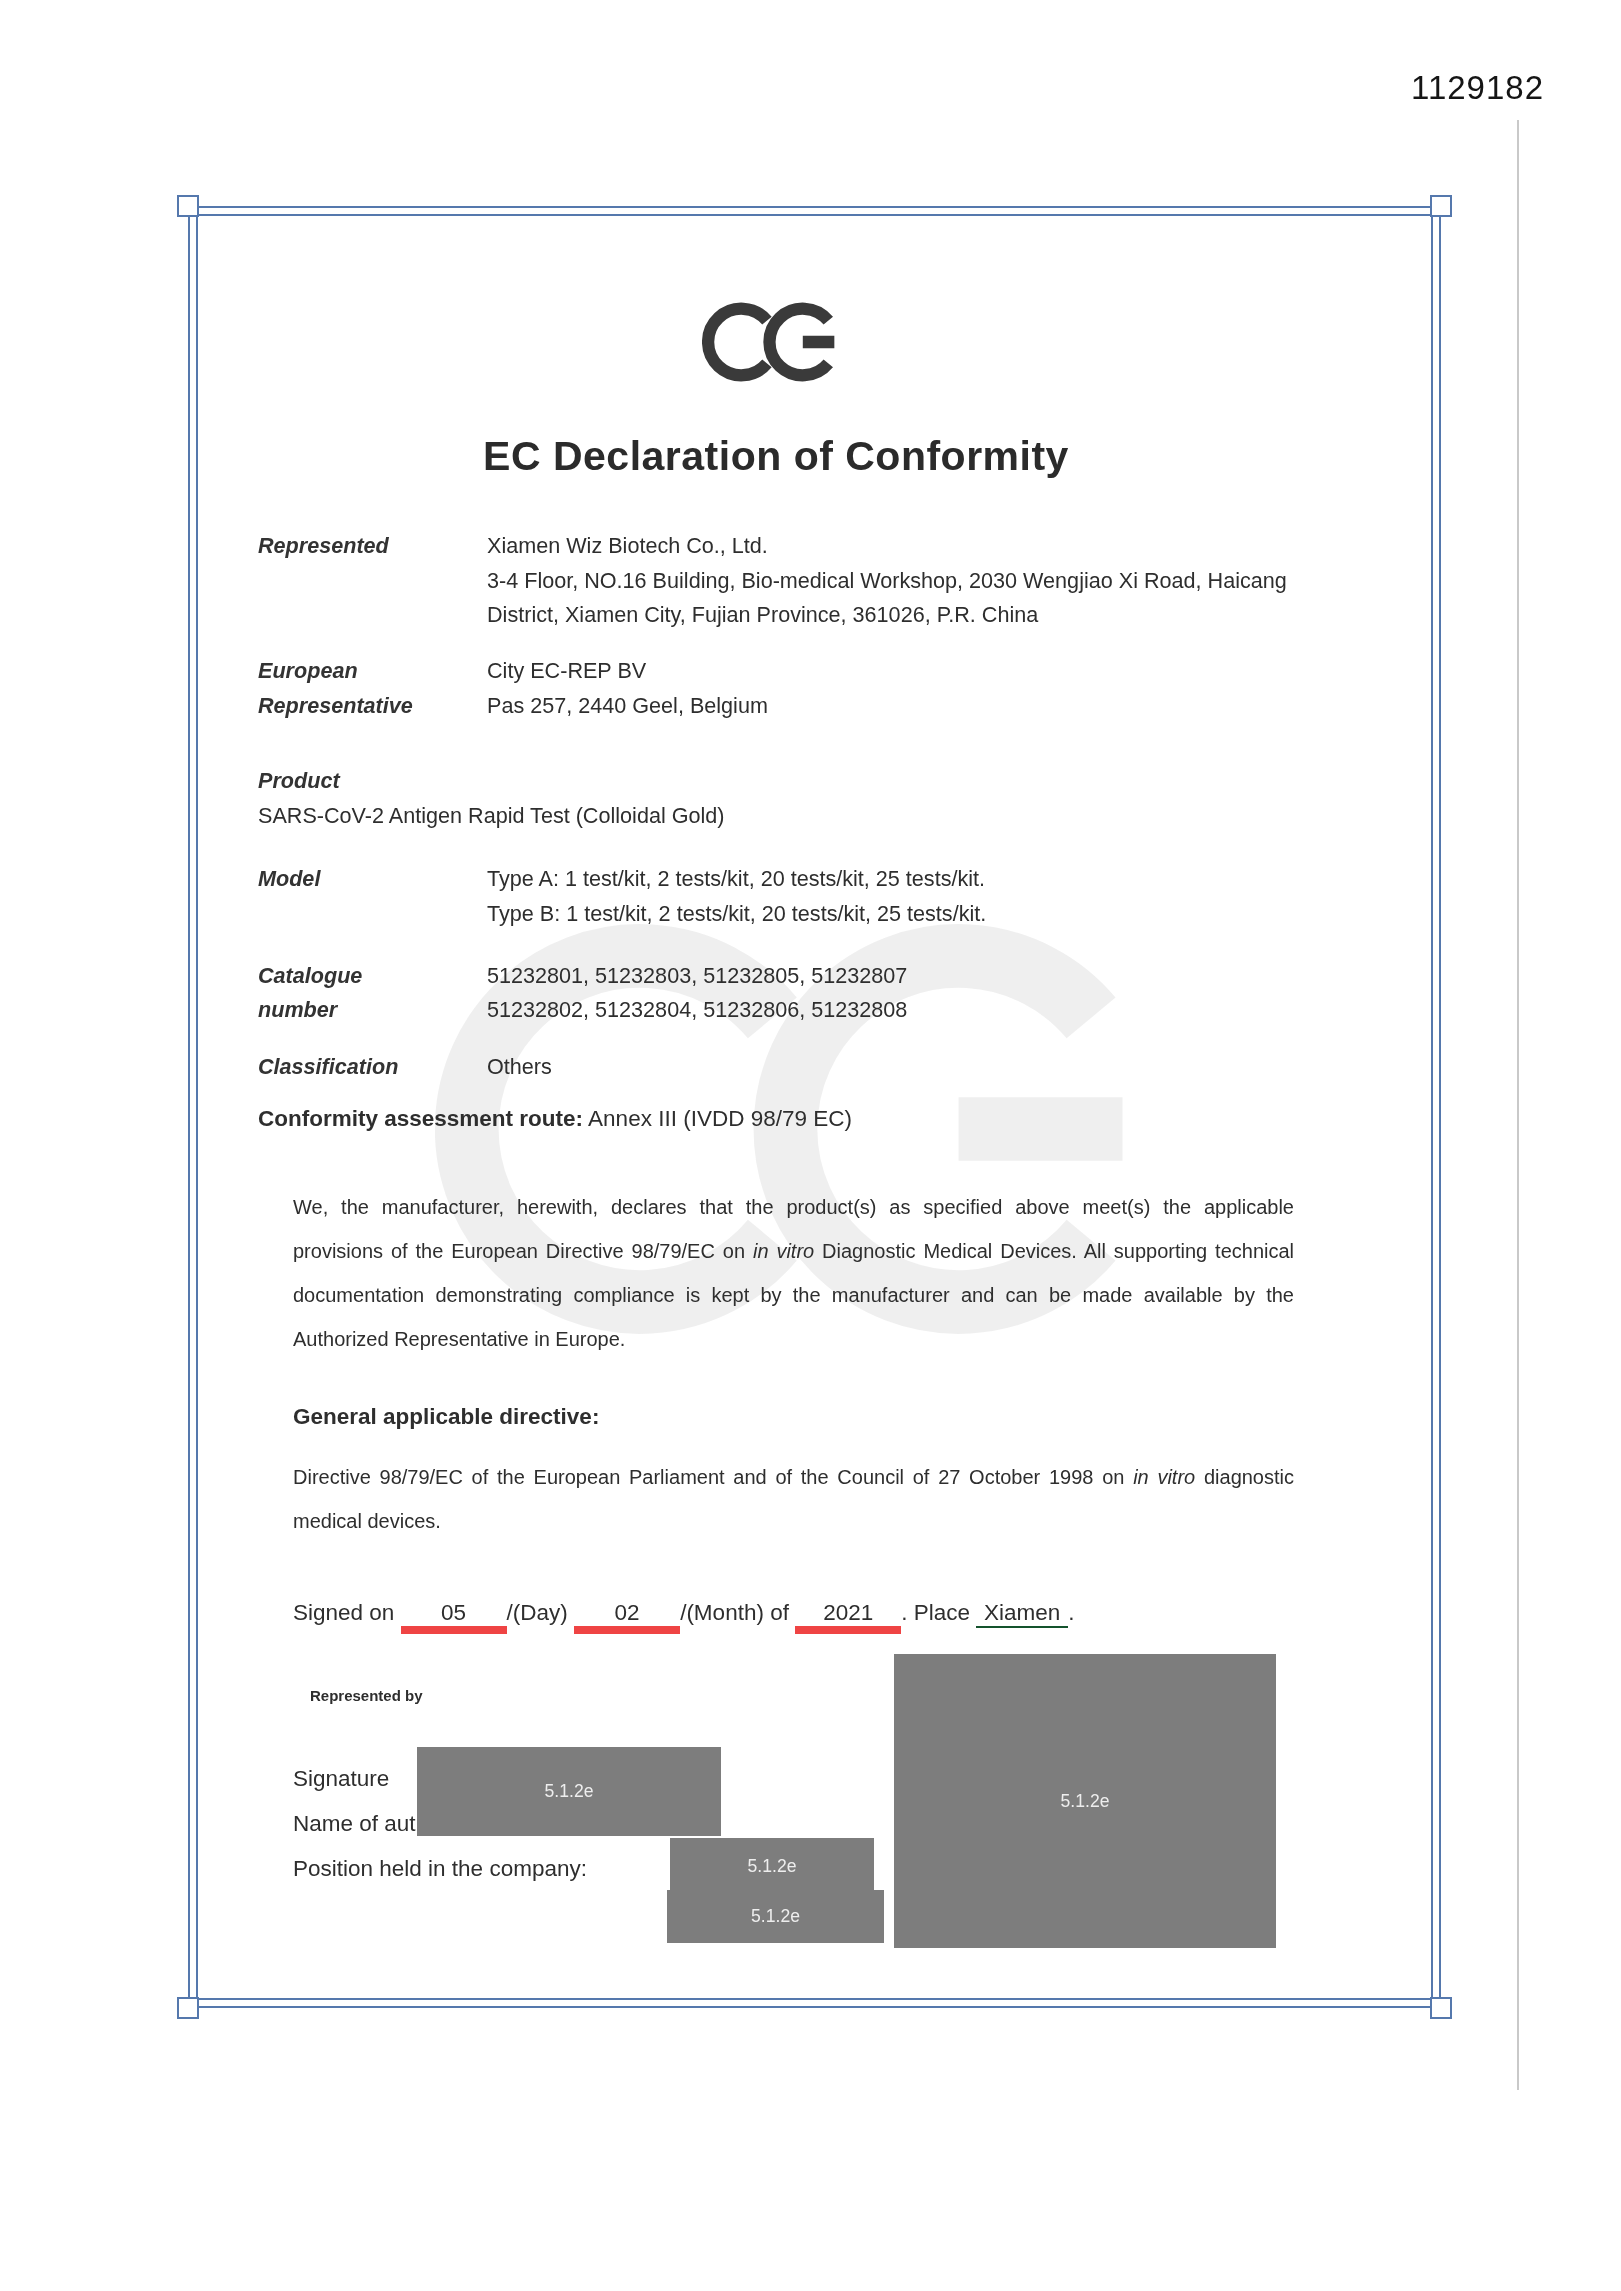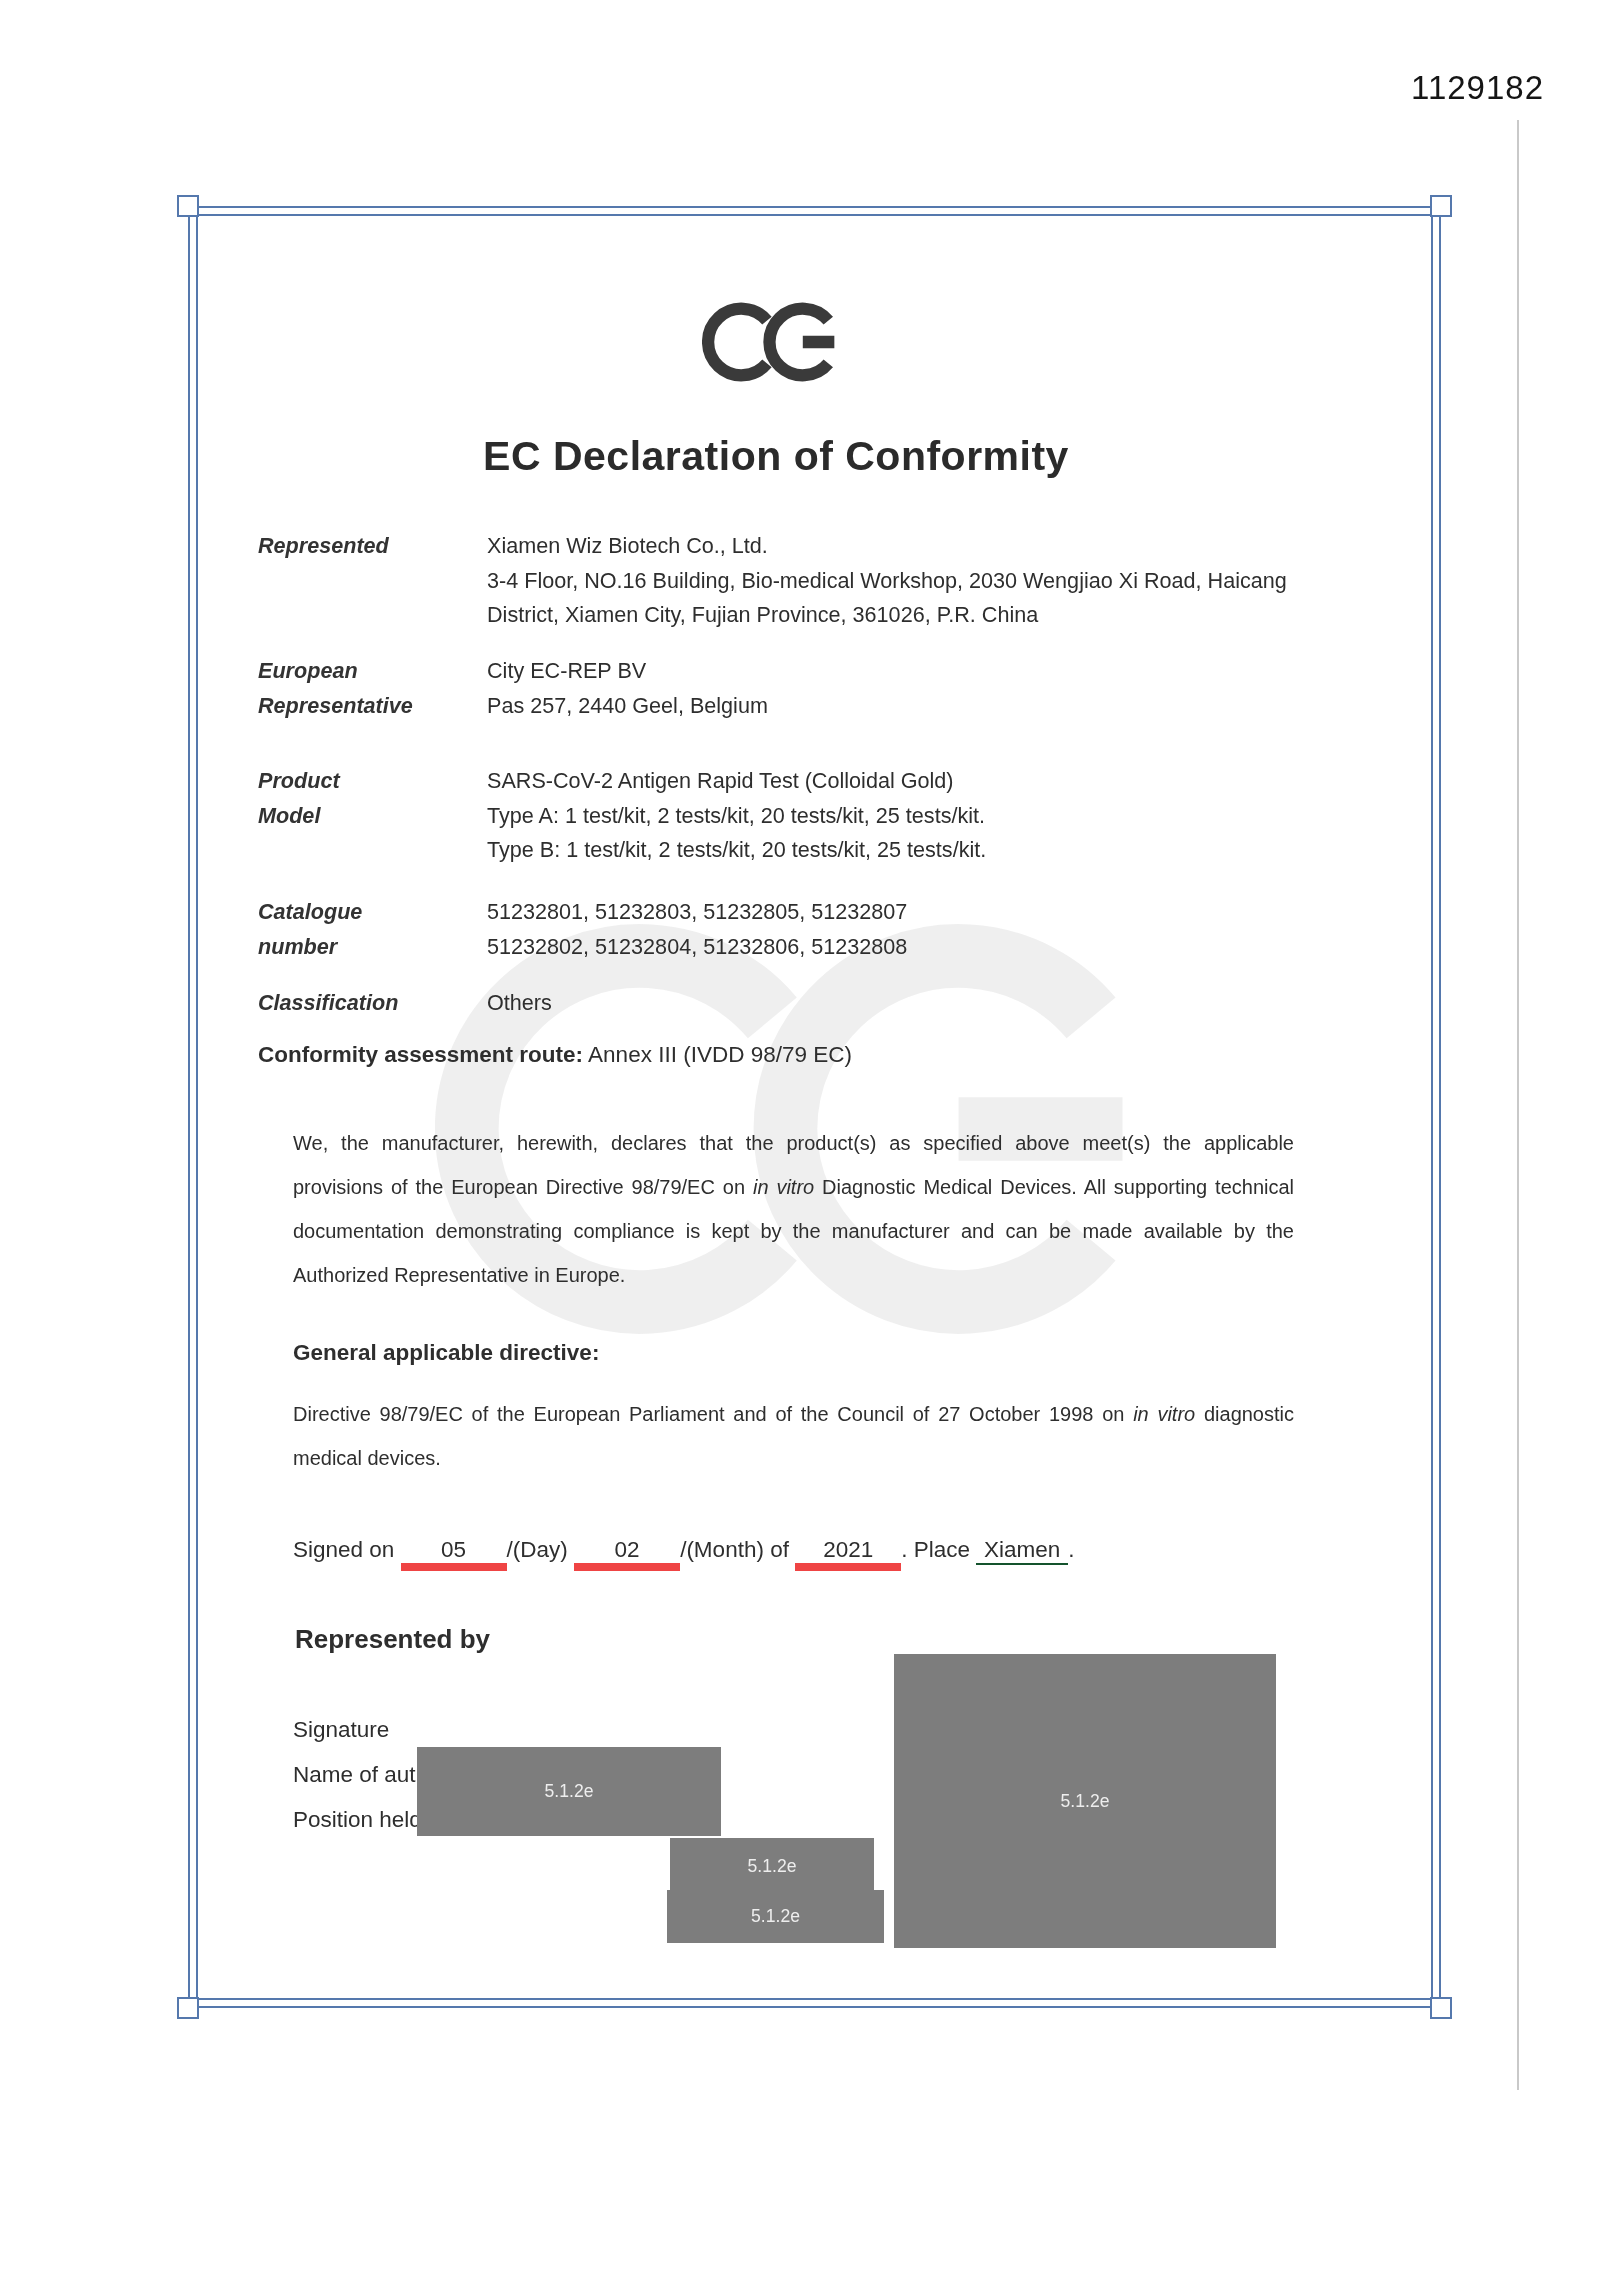--- a/index.html
+++ b/index.html
@@ -56,21 +56,21 @@
     margin:43px 0 49px;color:#2b2b2b;
   }
   .field{display:flex;font-size:21.6px;}
   .field-label{
     width:229px;flex:none;font-weight:bold;font-style:italic;
     line-height:1.6;color:#333333;
   }
   .field-value{flex:1;line-height:1.6;}
   .mb-manufacturer{margin-bottom:21.6px;}
   .mb-eurorep{margin-bottom:41px;}
-  .mb-product{}
+  .mb-product{margin-bottom:29px;flex-direction:column;}
   .mb-model{margin-bottom:27.4px;}
   .mb-catalogue{margin-bottom:21.6px;}
   .mb-classification{margin-bottom:21.6px;}
   .route-line{font-size:22.5px;margin-bottom:53px;}
   .route-line b{font-weight:bold;}
   .para{
     margin:0 0 43px 35px;
     font-size:20px;line-height:2.2;text-align:justify;
   }
   .ital{font-style:italic;}
@@ -83,21 +83,21 @@
   }
   .fill{
     display:inline-block;min-width:106px;text-align:center;
     border-bottom:8px solid #ef4444;line-height:1.15;
   }
   .fill-place{
     display:inline-block;padding:0 7.8px;text-align:center;
     border-bottom:2px solid #14532d;line-height:1.15;
   }
   .rep-heading{
-    margin:0 0 59px 37px;font-size:26px;font-weight:bold;
+    margin:0 0 59px 52px;font-size:15px;font-weight:bold;
   }
   .sig-row{margin:0 0 13.7px 35px;font-size:22.5px;line-height:1.4;}
   
   .redact{
     position:absolute;background:var(--color-redaction);
     display:flex;align-items:center;justify-content:center;
     color:#eeeeee;font-size:17.6px;z-index:5;
   }
   .redact-main{left:894px;top:1654px;width:382px;height:294px;}
   .redact-signature{left:417px;top:1747px;width:304px;height:89px;}

